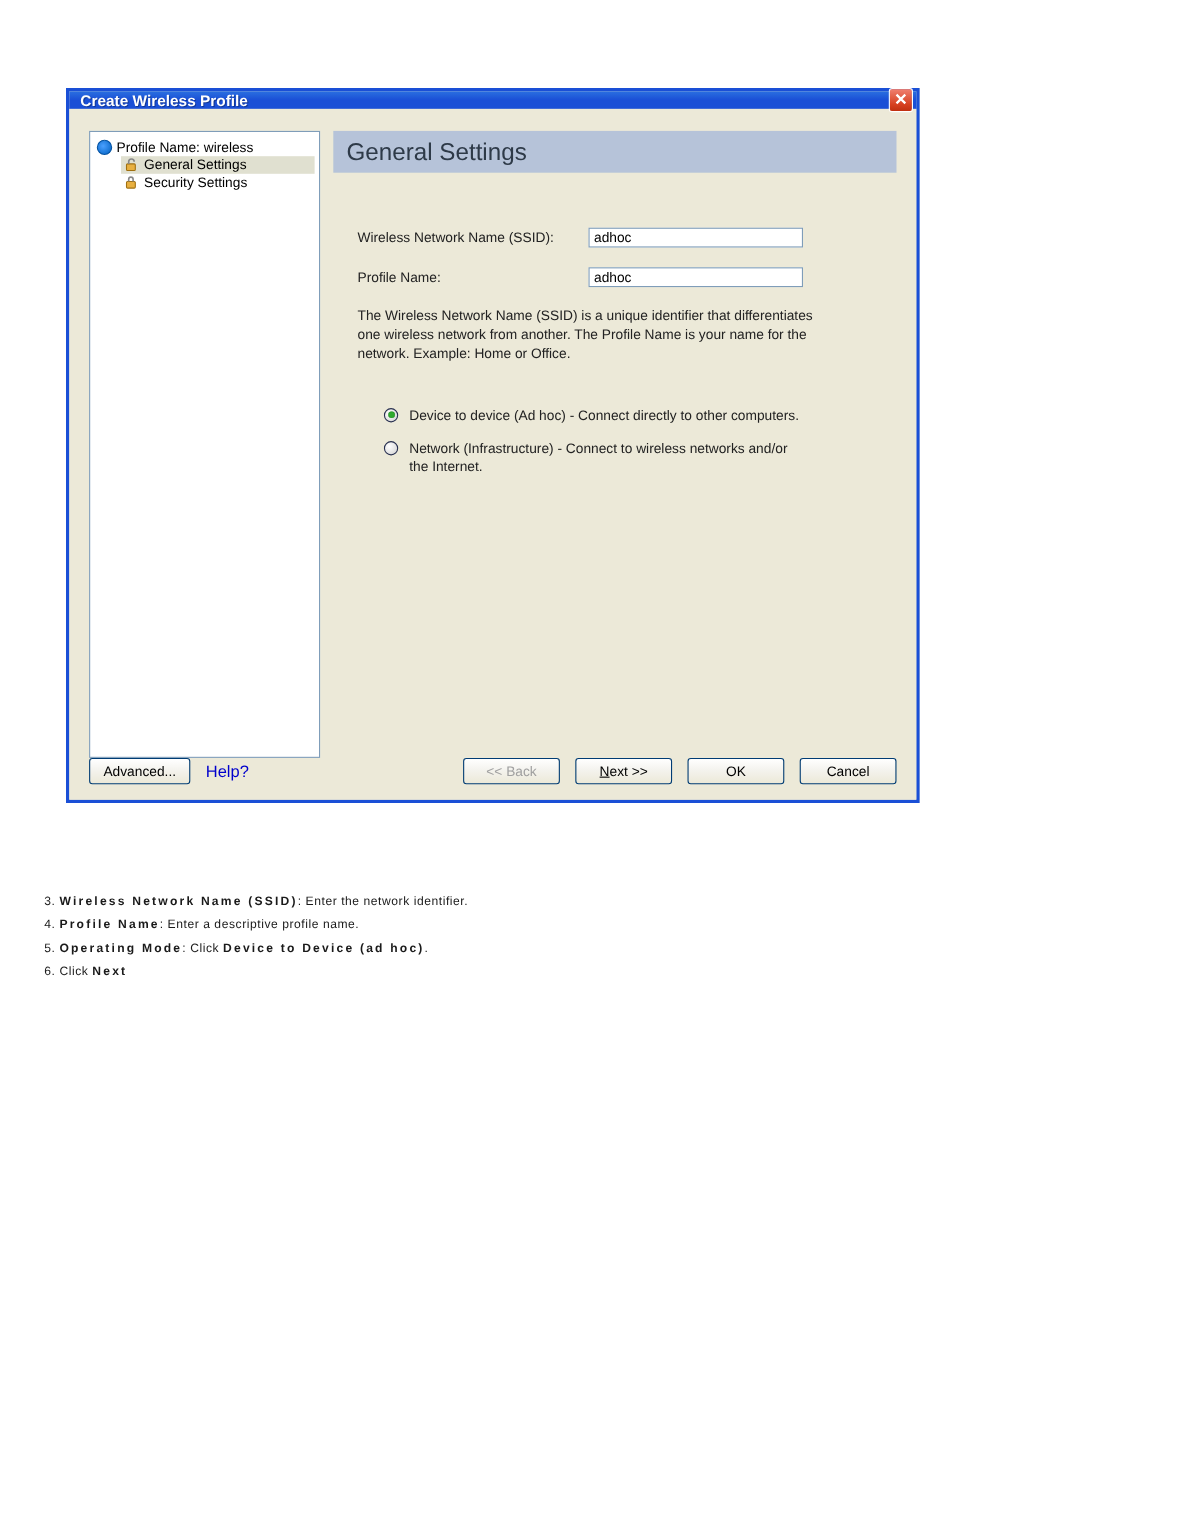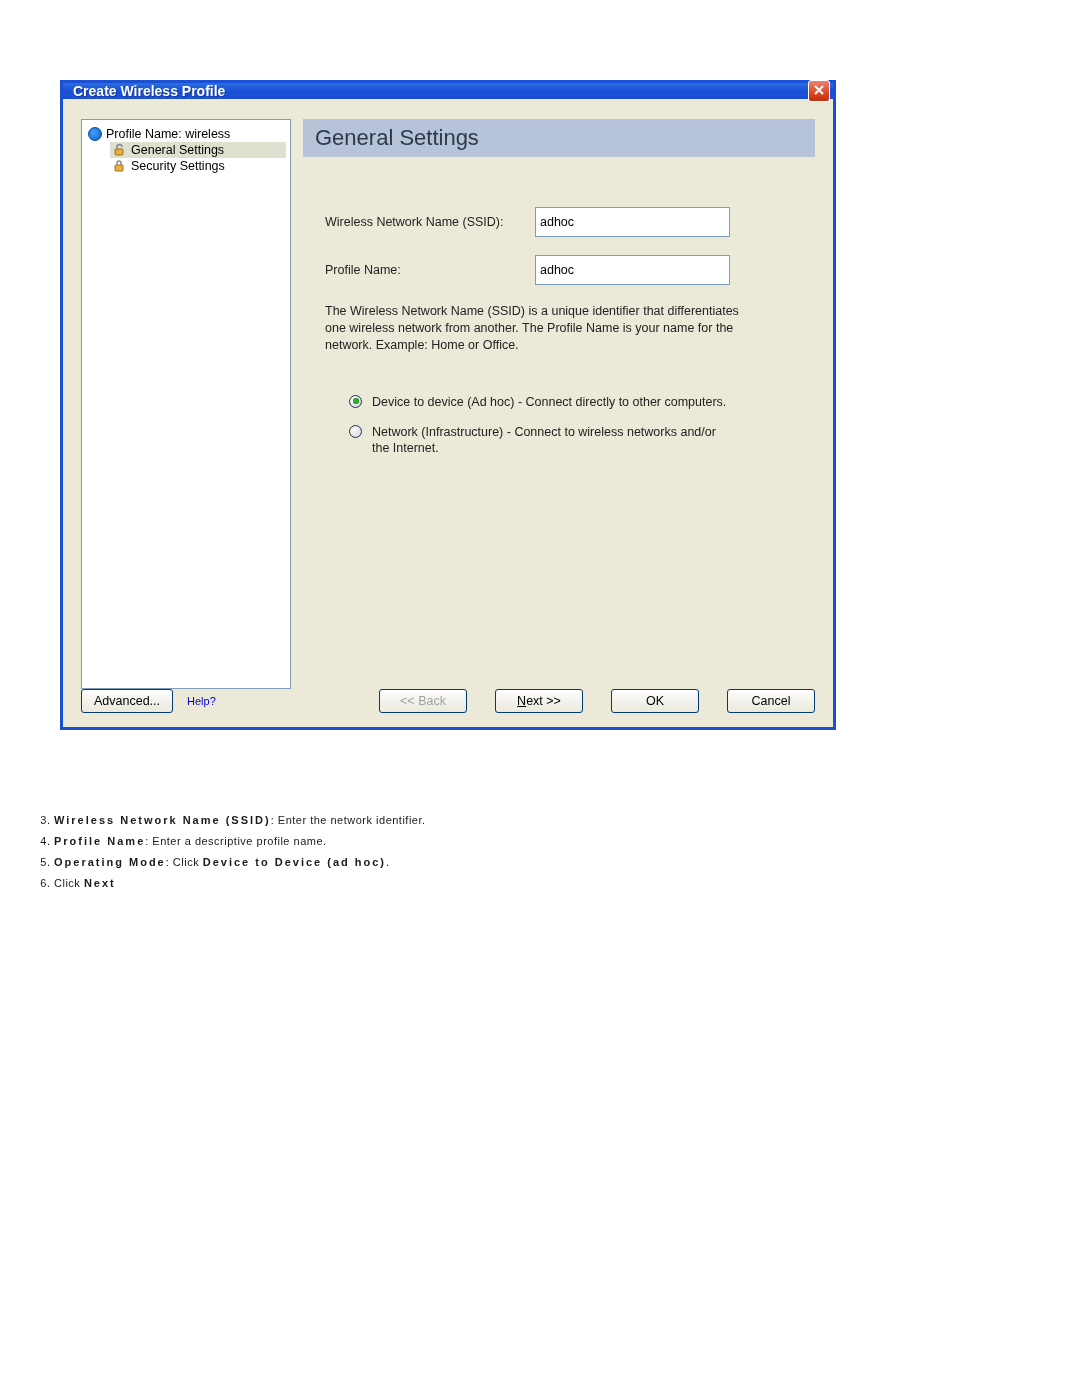--- a/index.html
+++ b/index.html
@@ -120,21 +120,21 @@
   .form-row {
     display: flex;
     align-items: center;
     margin-bottom: 18px;
   }
   .form-label {
     width: 210px;
   }
   .text-input {
     width: 195px;
-    height: 30px;
+    height: 18px;
     border: 1px solid #7f9db9;
     background: #fff;
     font-family: Tahoma, Arial, sans-serif;
     font-size: 12.5px;
     padding: 0 4px;
     box-sizing: border-box;
   }
   .help-text {
     line-height: 1.35;
     margin-bottom: 40px;
@@ -197,24 +197,24 @@
     justify-content: center;
   }
   .xp-button.disabled {
     color: #a0a0a0;
     cursor: default;
   }
   .help-link {
     color: #0000cc;
     margin-left: 14px;
     cursor: pointer;
-    font-size: 11px;
+    font-size: 15px;
   }
   .spacer { flex: 1; }
-  .btn-group { display: flex; gap: 28px; }
+  .btn-group { display: flex; gap: 14px; }
   .underline { text-decoration: underline; }
 
   .instructions {
     font-family: Verdana, Arial, sans-serif;
     font-size: 11px;
     color: #1a1a1a;
     line-height: 1.9;
     letter-spacing: 0.5px;
     margin-left: -28px;
   }

